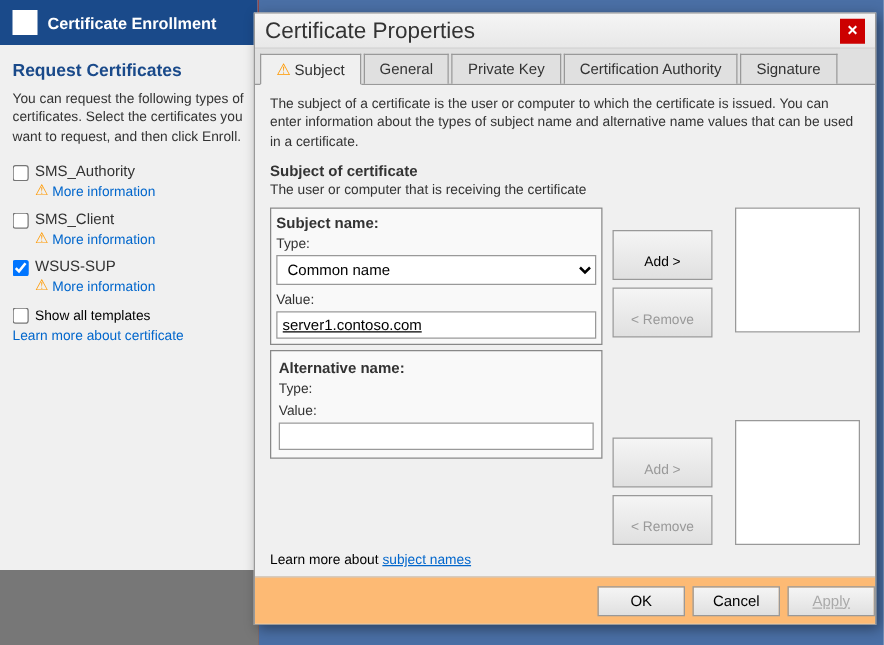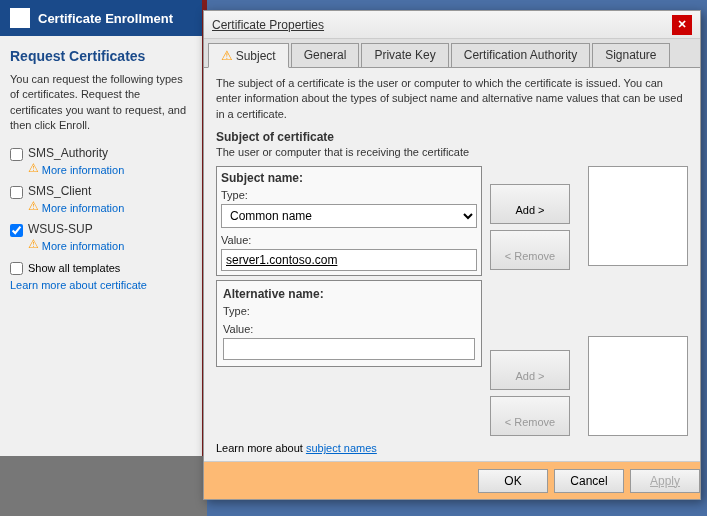--- a/index.html
+++ b/index.html
@@ -13,21 +13,21 @@
       position: relative;
     }
 
     
     .bg-panel {
       position: absolute;
       left: 0; top: 0;
       width: 207px;
       height: 516px;
       background: #f0f0f0;
-      border-right: 5px solid #7f1d1d;
+      border-right: 1px solid #7f1d1d;
     }
 
     .bg-panel-header {
       background: #1a4a8a;
       color: white;
       padding: 8px 10px;
       display: flex;
       align-items: center;
       gap: 8px;
       font-size: 13px;
@@ -137,24 +137,23 @@
       background: linear-gradient(to bottom, #f5f5f5, #e8e8e8);
       border-bottom: 1px solid #ccc;
       padding: 4px 8px;
       display: flex;
       align-items: center;
       justify-content: space-between;
       height: 28px;
     }
 
     .dialog-title {
-      font-size: 12px;
+      font-size: 18px;
       color: #333;
       font-weight: 400;
-      text-decoration: underline;
     }
 
     .close-btn {
       width: 20px;
       height: 20px;
       background: #cc0000;
       color: white;
       border: none;
       cursor: pointer;
       display: flex;
@@ -363,21 +362,21 @@
 </head>
 <body>
 
 <div class="bg-panel">
   <div class="bg-panel-header">
     <div class="panel-icon">🖥</div>
     <span>Certificate Enrollment</span>
   </div>
   <div class="bg-panel-content">
     <div class="bg-panel-title">Request Certificates</div>
-    <div class="bg-panel-desc">You can request the following types of certificates. Request the certificates you want to request, and then click Enroll.</div>
+    <div class="bg-panel-desc">You can request the following types of certificates. Select the certificates you want to request, and then click Enroll.</div>
 
     <div class="cert-item">
       <input type="checkbox" style="">
       <div class="cert-item-content">
         <span class="cert-item-name">SMS_Authority</span>
         <div class="cert-item-warning">
           <span class="warning-icon">⚠</span>
           <span class="learn-more">More information</span>
         </div>
       </div>

